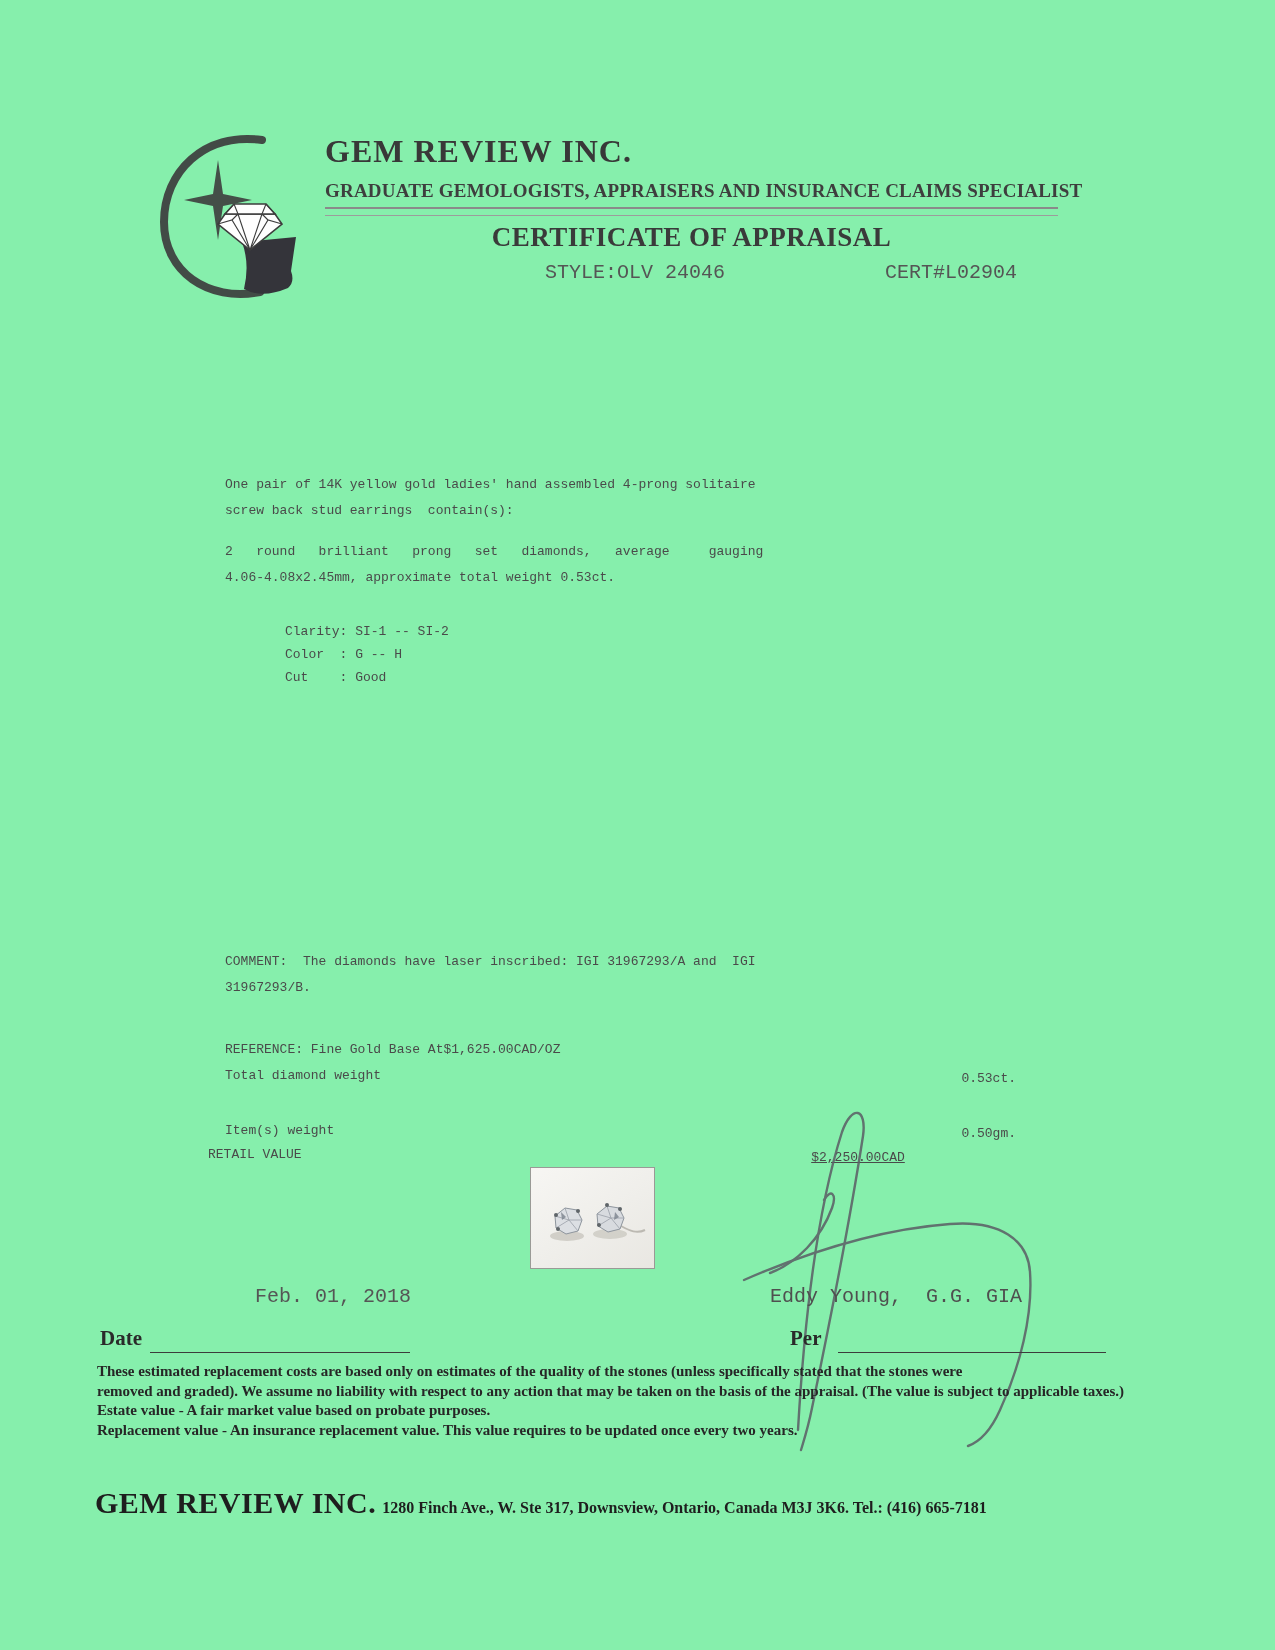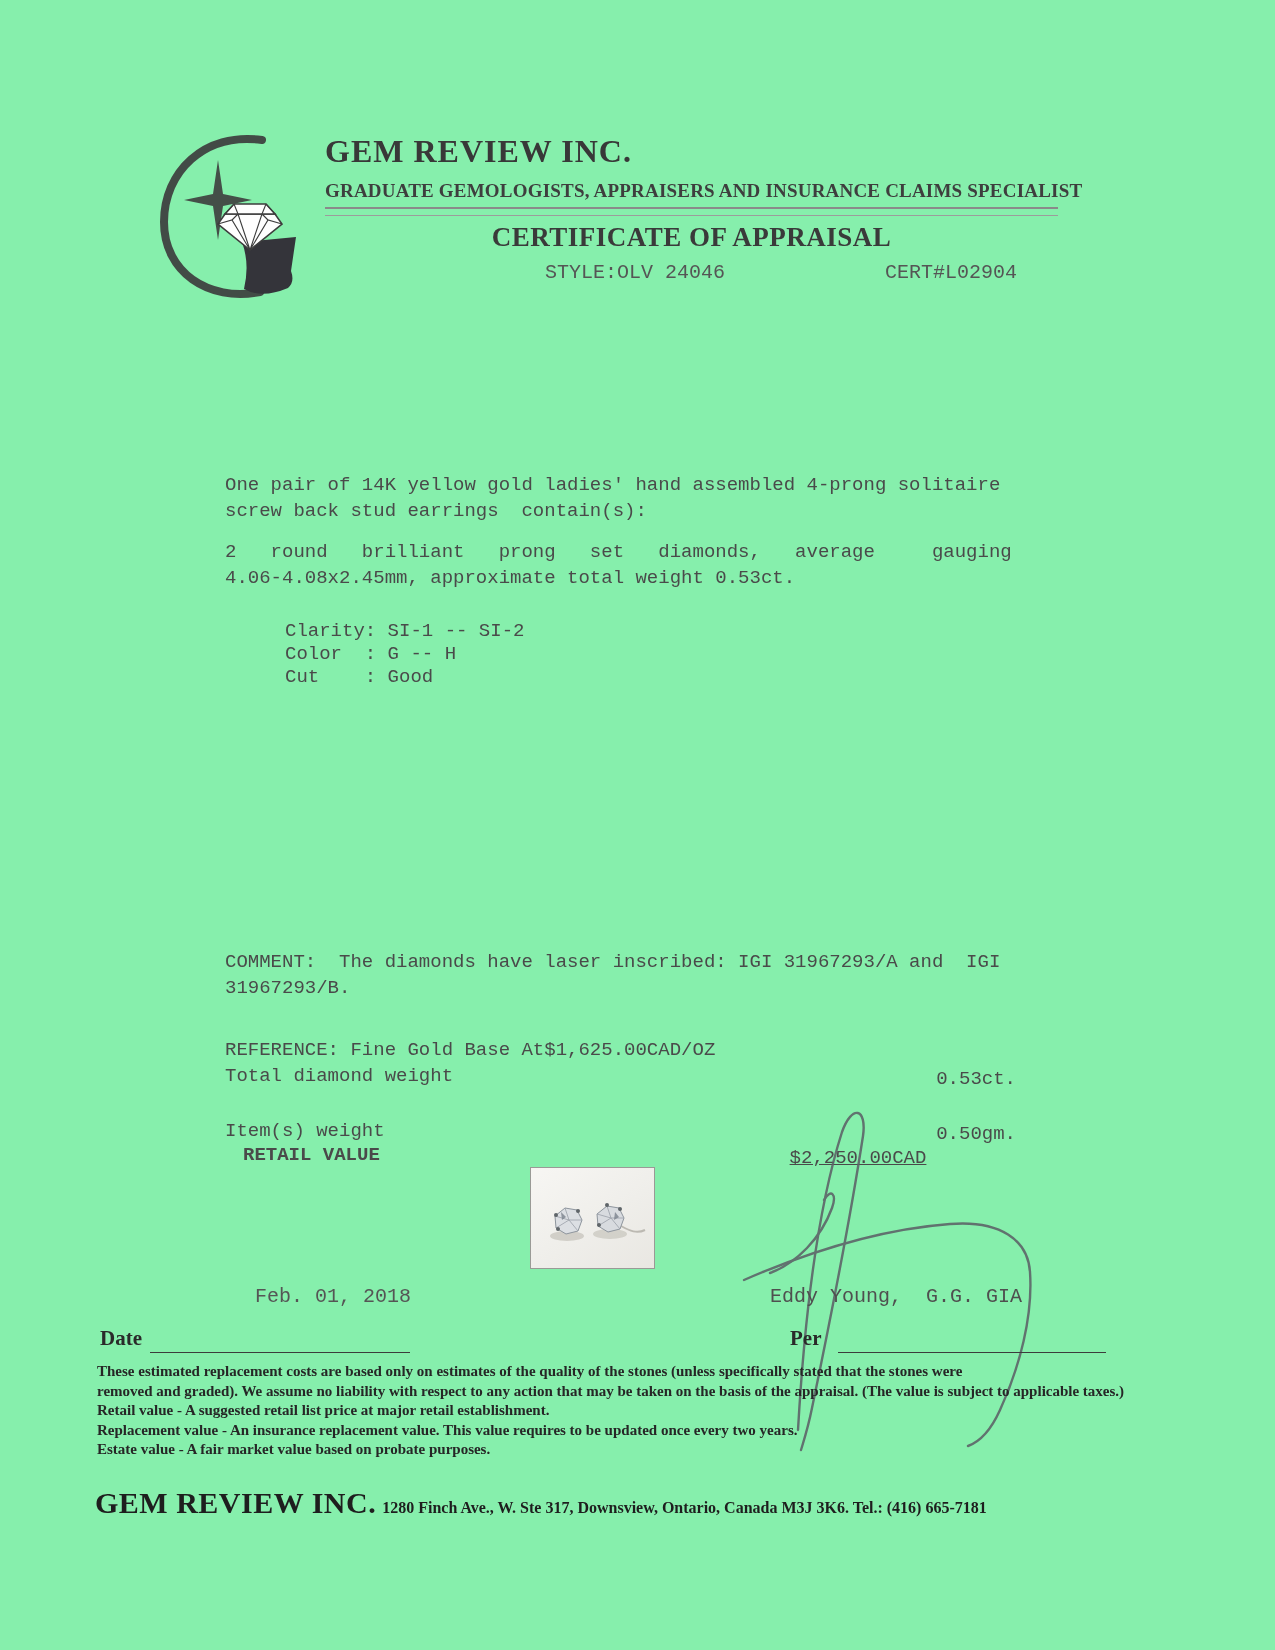--- a/index.html
+++ b/index.html
@@ -11,21 +11,21 @@
   html,body{margin:0;padding:0;background:#e8e8e8;}
   .page{
     position:relative;width:1275px;height:1650px;margin:0 auto;
     background:#86efac;overflow:hidden;
     font-family:"Liberation Serif","DejaVu Serif",serif;
   }
   .abs{position:absolute;}
   .mono{
     font-family:"Liberation Mono","DejaVu Sans Mono",monospace;
     color:var(--ink-mono,#4a4a4a);
-    font-size:19px;line-height:26px;white-space:pre;
+    font-size:13px;line-height:26px;white-space:pre;
   }
   .serifb{font-family:"Liberation Serif","DejaVu Serif",serif;font-weight:bold;color:var(--ink-serif,#2a2a2a);}
 
   
   .brand{left:325px;top:133px;font-size:32px;letter-spacing:1px;color:#383838;}
   .tagline{left:325px;top:180px;font-size:19px;letter-spacing:0.2px;color:#3e3e3e;}
   .hrule{left:325px;top:207px;width:733px;height:6px;border-top:2.5px solid #8a8a8a;border-bottom:1.5px solid #9c9c9c;}
   .cert-title{left:325px;top:222px;width:733px;text-align:center;font-size:27px;letter-spacing:0.5px;color:#3a3a3a;}
   .style-no{left:545px;top:260px;font-size:20px;color:#555;}
   .cert-no{left:885px;top:260px;font-size:20px;color:#555;}
@@ -33,21 +33,21 @@
   
   .desc{left:225px;top:472px;}
   .stones{left:225px;top:539px;}
   .grading{left:285px;top:620px;line-height:23px;}
   .comment{left:225px;top:949px;}
   .reference{left:225px;top:1037px;}
   .lbl-tdw{left:225px;top:1063px;}
   .val-tdw{left:700px;top:1066px;width:316px;text-align:right;}
   .lbl-iw{left:225px;top:1118px;}
   .val-iw{left:700px;top:1121px;width:316px;text-align:right;}
-  .lbl-rv{left:243px;top:1142px;font-weight:bold;}
+  .lbl-rv{left:208px;top:1142px;}
   .val-rv{left:700px;top:1145px;width:316px;text-align:center;text-decoration:underline;}
 
   
   .photo{left:530px;top:1167px;width:123px;height:100px;border:1.5px solid #9a9a96;
          background:linear-gradient(145deg,#f7f6f3 0%,#efeeea 55%,#e9e7e2 100%);}
 
   
   .sig-svg{left:700px;top:1030px;}
   .date-value{left:255px;top:1284px;font-size:20px;color:#555;}
   .appraiser{left:770px;top:1284px;font-size:20px;color:#4f4f4f;}
@@ -138,22 +138,21 @@
   <div class="abs mono date-value">Feb. 01, 2018</div>
   <div class="abs mono appraiser">Eddy Young,  G.G. GIA</div>
   <div class="abs serifb date-label">Date</div>
   <div class="abs serifb per-label">Per</div>
   <div class="abs date-line"></div>
   <div class="abs per-line"></div>
 
   <div class="abs serifb fineprint">
     <div>These estimated replacement costs are based only on estimates of the  quality of the stones (unless specifically stated that the stones were</div>
     <div>removed and graded). We assume no liability with respect to any action that may be taken on the basis of the appraisal. (The value is subject to applicable taxes.)</div>
-    <div>Retail value - A suggested retail list price at major retail establishment.</div>
+    <div>Estate value - A fair market value based on probate purposes.</div>
     <div>Replacement value - An insurance replacement value. This value requires to be updated once every two years.</div>
-    <div>Estate value - A fair market value based on probate purposes.</div>
   </div>
 
   <div class="abs footer">
     <span class="fbrand">GEM REVIEW INC.</span><span class="faddr">1280 Finch Ave., W. Ste 317, Downsview, Ontario, Canada M3J 3K6.  Tel.: (416) 665-7181</span>
   </div>
 
 </div>
 
 </body></html>

